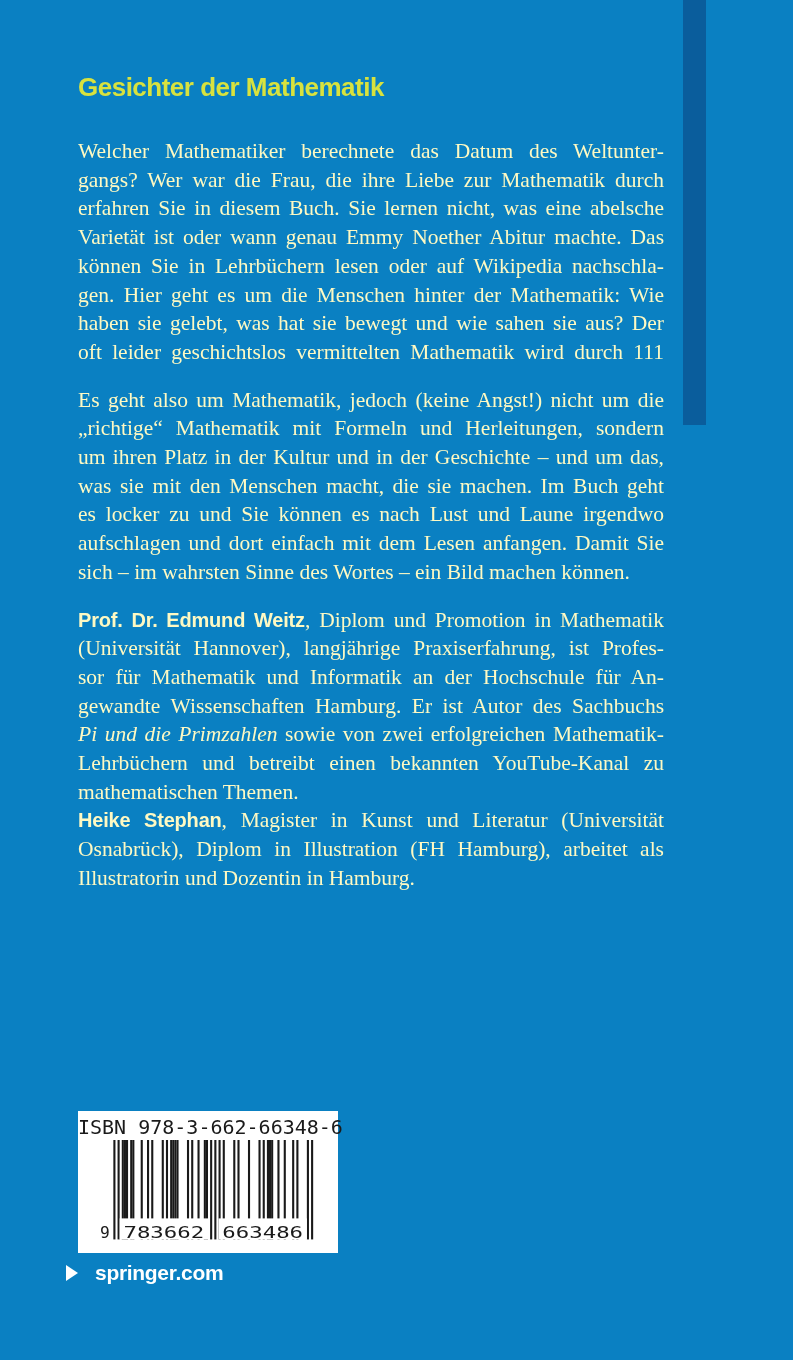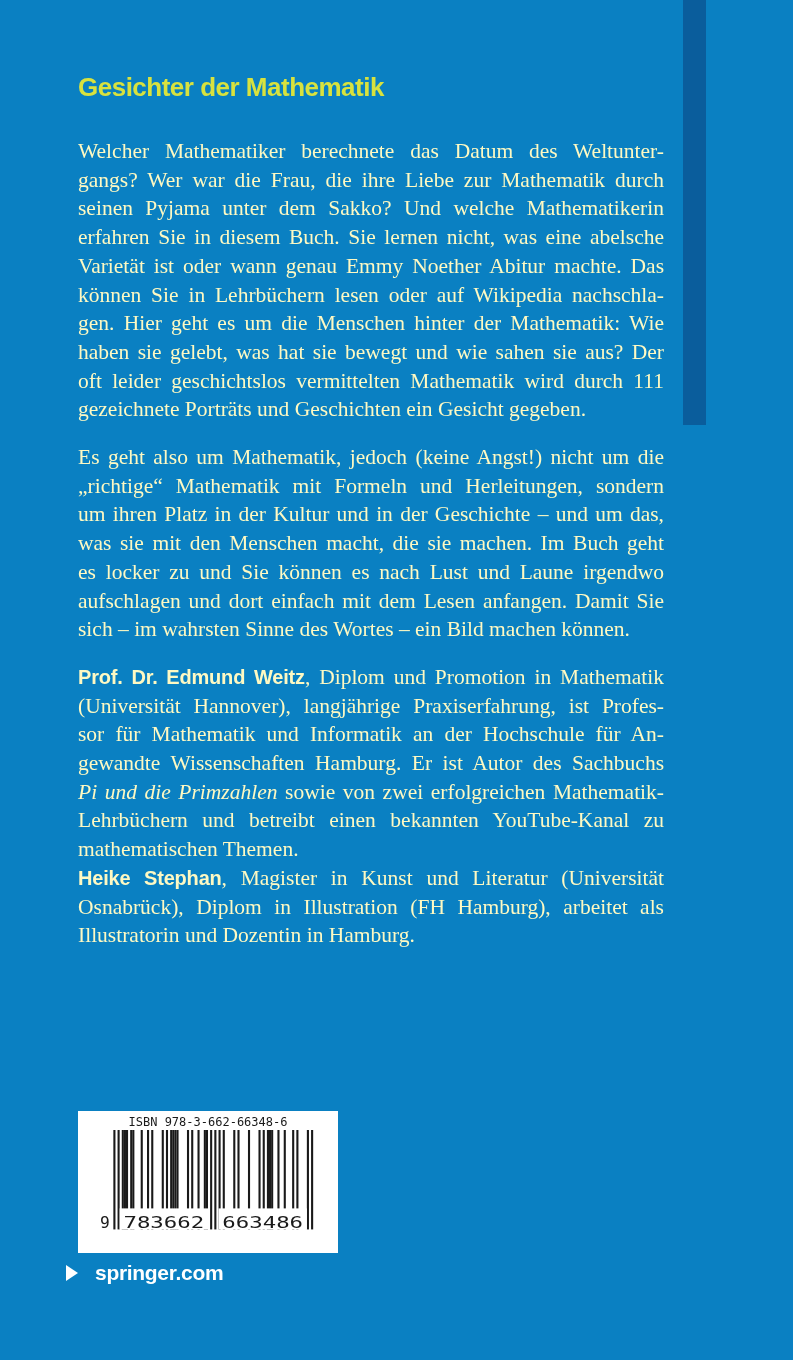--- a/index.html
+++ b/index.html
@@ -59,23 +59,22 @@
     left: 78px;
     top: 1111px;
     width: 260px;
     height: 142px;
     background: #ffffff;
     box-sizing: border-box;
     padding-top: 4px;
   }
   .isbn-label {
     font-family: "DejaVu Sans Mono", monospace;
-    font-size: 12px;
+    font-size: 20px;
     color: #1a1a1a;
-    text-align: center;
     white-space: nowrap;
   }
   .barcode { width: 218px; margin: 1px auto 0 auto; }
   .barcode svg { display: block; width: 100%; height: auto; }
   .publisher {
     position: absolute;
     left: 66px;
     top: 1261px;
     display: flex;
     align-items: center;
@@ -101,28 +100,26 @@
 
 <div class="page">
   <div class="spine-strip"></div>
 
   <h1 class="title">Gesichter der Mathematik</h1>
 
   <div class="text-block" id="text-block">
       <div class="para">
         <div class="line"><span>Welcher Mathematiker berechnete das Datum des Weltunter-</span></div>
         <div class="line"><span>gangs? Wer war die Frau, die ihre Liebe zur Mathematik durch</span></div>
-        <div class="line"><span>seinen Pyjama unter dem Sakko? Und welche Mathematikerin</span></div>
         <div class="line"><span>erfahren Sie in diesem Buch. Sie lernen nicht, was eine abelsche</span></div>
         <div class="line"><span>Varietät ist oder wann genau Emmy Noether Abitur machte. Das</span></div>
         <div class="line"><span>können Sie in Lehrbüchern lesen oder auf Wikipedia nachschla-</span></div>
         <div class="line"><span>gen. Hier geht es um die Menschen hinter der Mathematik: Wie</span></div>
         <div class="line"><span>haben sie gelebt, was hat sie bewegt und wie sahen sie aus? Der</span></div>
         <div class="line"><span>oft leider geschichtslos vermittelten Mathematik wird durch 111</span></div>
-        <div class="line no-just"><span>gezeichnete Porträts und Geschichten ein Gesicht gegeben.</span></div>
       </div>
       <div class="para">
         <div class="line"><span>Es geht also um Mathematik, jedoch (keine Angst!) nicht um die</span></div>
         <div class="line"><span>„richtige“ Mathematik mit Formeln und Herleitungen, sondern</span></div>
         <div class="line"><span>um ihren Platz in der Kultur und in der Geschichte – und um das,</span></div>
         <div class="line"><span>was sie mit den Menschen macht, die sie machen. Im Buch geht</span></div>
         <div class="line"><span>es locker zu und Sie können es nach Lust und Laune irgendwo</span></div>
         <div class="line"><span>aufschlagen und dort einfach mit dem Lesen anfangen. Damit Sie</span></div>
         <div class="line no-just"><span>sich – im wahrsten Sinne des Wortes – ein Bild machen können.</span></div>
       </div>

